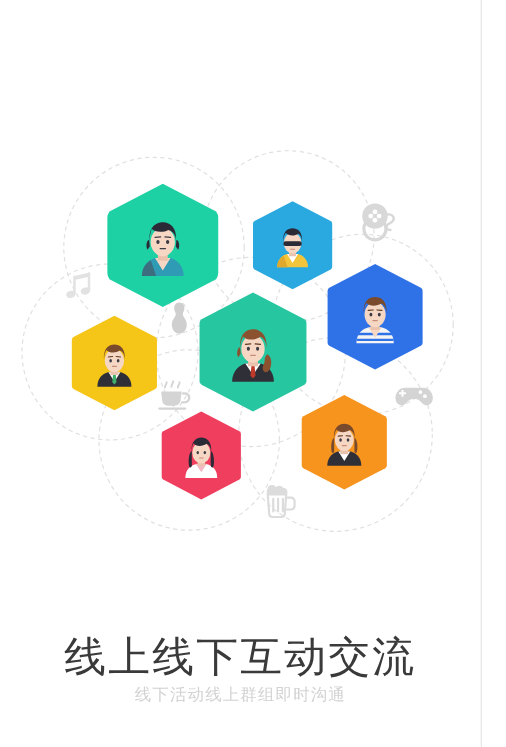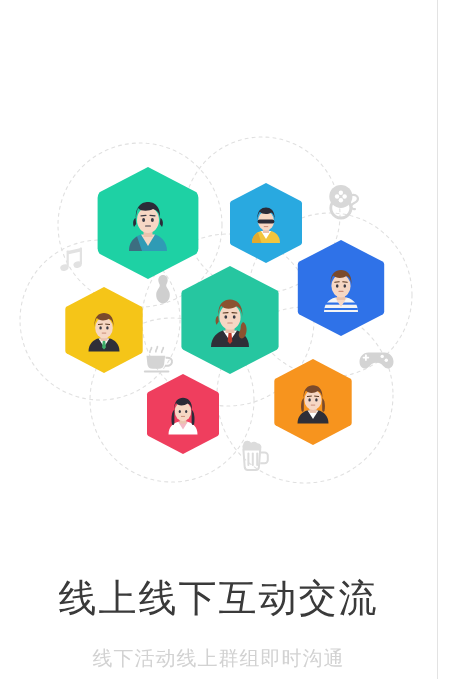--- a/index.html
+++ b/index.html
@@ -48,22 +48,22 @@
   }
   #title-text {
     font-size: 38px;
     line-height: 1.25;
     color: #3a3a3a;
     letter-spacing: 2px;
     font-weight: 400;
     white-space: nowrap;
   }
   #subtitle-text {
-    margin-top: 23px;
-    font-size: 20px;
+    margin-top: 0;
+    font-size: 15px;
     line-height: 1.2;
     color: #d2d2d2;
     letter-spacing: 1px;
     font-weight: 400;
     white-space: nowrap;
   }
 </style>
 </head>
 <body>
 

